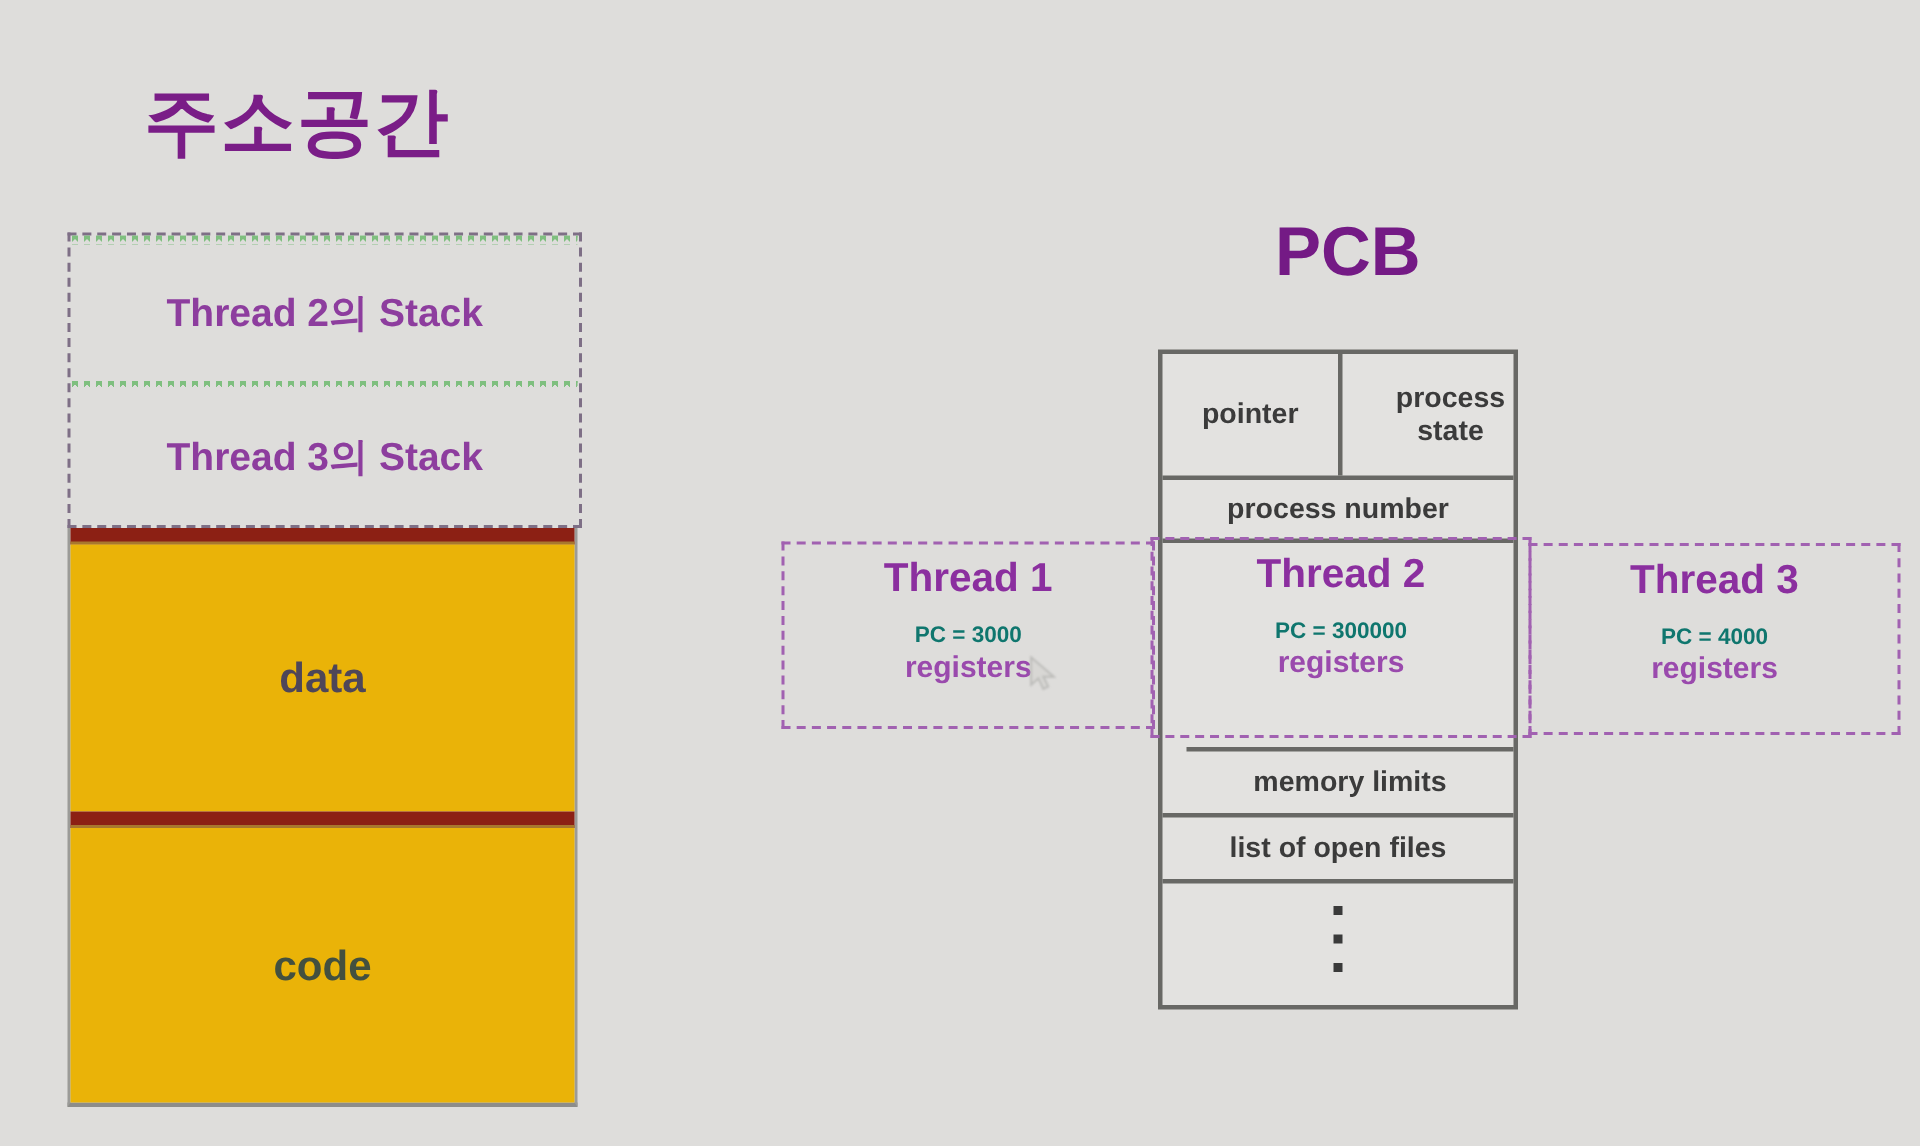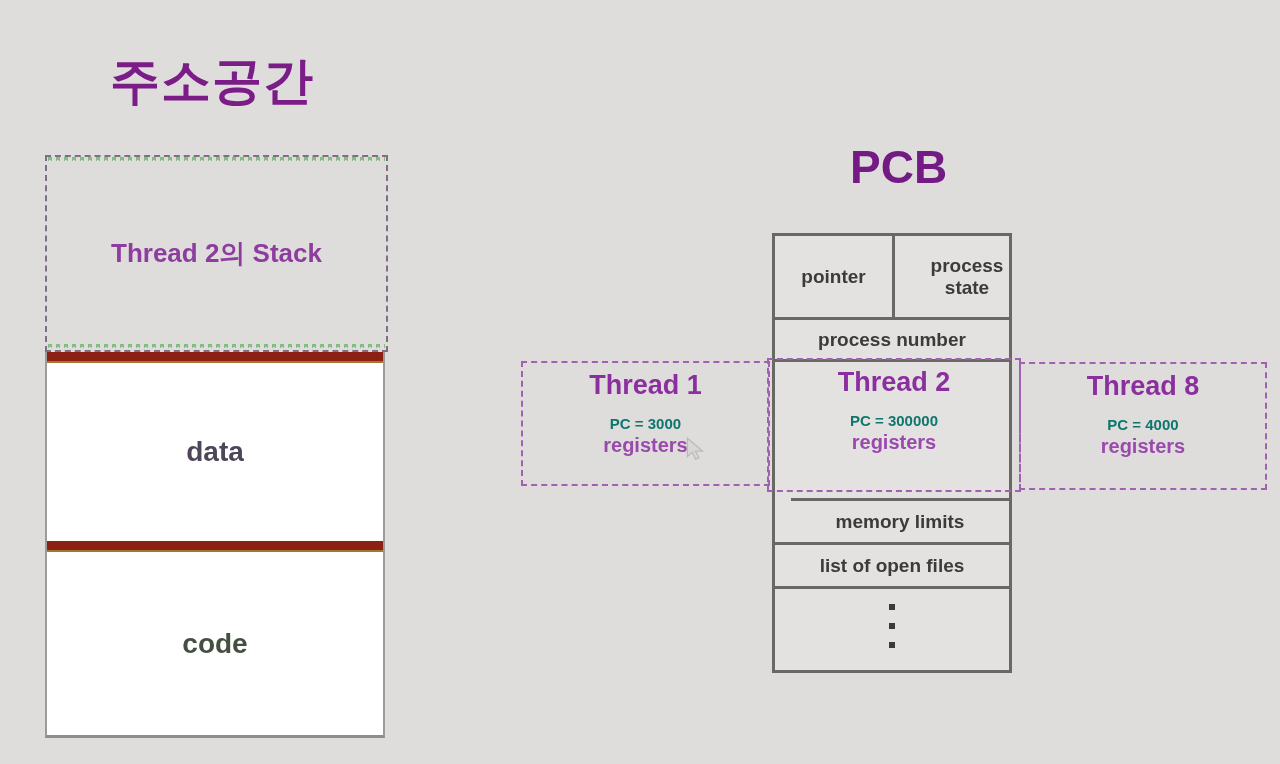--- a/index.html
+++ b/index.html
@@ -5,21 +5,21 @@
   html,body{margin:0;padding:0;}
   #canvas{
     position:relative;
     width:1280px;height:764px;
     background:#dedddb;
     font-family:"Liberation Sans", sans-serif;
     overflow:hidden;
   }
   
   #addr-title{
-    position:absolute;left:110px;top:48px;
+    position:absolute;left:96px;top:48px;
     font-size:50px;font-weight:bold;color:#7a1d87;
     letter-spacing:1px;
   }
   #stack-box{
     position:absolute;left:45px;top:155px;width:343px;height:197px;
     box-sizing:border-box;border:2px dashed #7e6f86;
     display:flex;flex-direction:column;
   }
   .stack-row{
     flex:1;display:flex;align-items:center;justify-content:center;
@@ -33,21 +33,21 @@
   }
   #seg-stack{
     position:absolute;left:45px;top:352px;width:340px;height:386px;
     box-sizing:border-box;
     border-left:2px solid #9b9b98;border-right:2px solid #9b9b98;
     border-bottom:3px solid #8d8d8a;
     display:flex;flex-direction:column;
   }
   .redbar{flex:none;height:9px;background:#8c2014;border-bottom:2px solid #a8772e;}
   .green-seg{
-    background:#ffffff;
+    background:#eab308;
     display:flex;align-items:center;justify-content:center;
     font-size:28px;font-weight:600;
   }
   #data-seg{height:178px;color:#4e4658;}
   #code-seg{flex:1;color:#43503f;}
   
   #pcb-title{
     position:absolute;left:850px;top:140px;
     font-size:46px;font-weight:bold;color:#741a85;text-align:right;
   }
@@ -86,20 +86,21 @@
 <body>
 
 <div id="canvas">
 
   <div id="addr-title">주소공간</div>
 
   <div id="stack-box">
     <div class="zigzag"></div>
     <div class="stack-row">Thread 2의 Stack</div>
     <div class="zigzag"></div>
+    <div class="stack-row">Thread 3의 Stack</div>
   </div>
 
   <div id="seg-stack">
     <div class="redbar"></div>
     <div id="data-seg" class="green-seg">
       <span>data</span>
     </div>
     <div class="redbar"></div>
     <div id="code-seg" class="green-seg">
       <span>code</span>
@@ -130,21 +131,21 @@
     <div class="thread-regs">registers</div>
   </div>
 
   <div id="thread2" class="thread-box">
     <div class="thread-name">Thread 2</div>
     <div class="thread-pc">PC = 300000</div>
     <div class="thread-regs">registers</div>
   </div>
 
   <div id="thread3" class="thread-box">
-    <div class="thread-name">Thread 8</div>
+    <div class="thread-name">Thread 3</div>
     <div class="thread-pc">PC = 4000</div>
     <div class="thread-regs">registers</div>
   </div>
 
   <div id="cursor">
     <svg width="26" height="26" viewBox="0 0 24 24">
       <path d="M5 2 L5 19 L9.5 15 L12.5 21.5 L15.5 20 L12.5 14 L19 14 Z" fill="#d6d5d2" stroke="#aeaeab" stroke-width="1.2"></path>
     </svg>
   </div>
 

